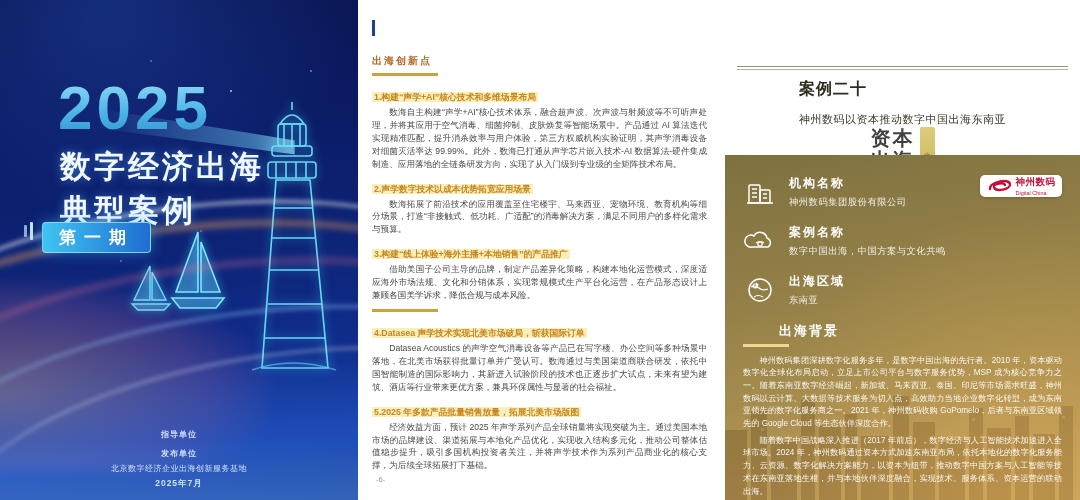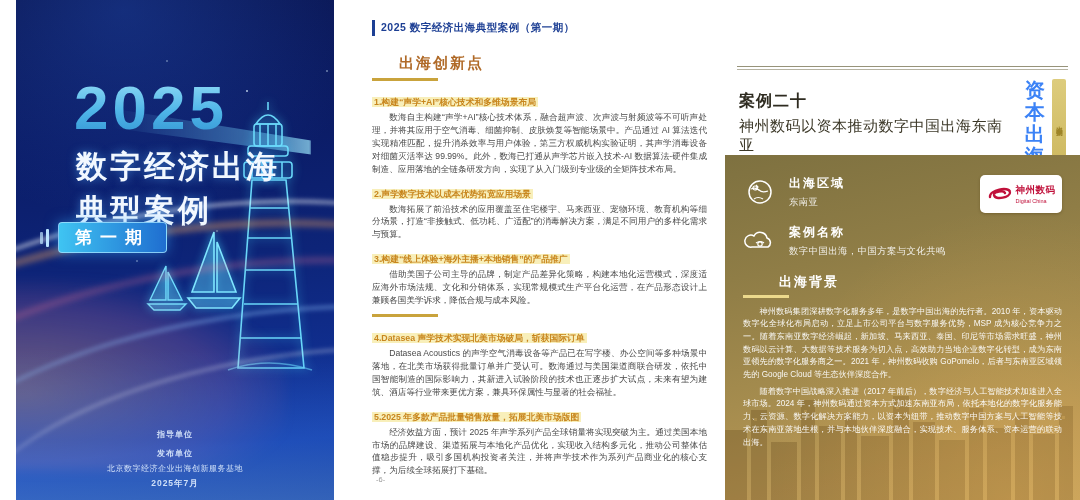--- a/index.html
+++ b/index.html
@@ -1,33 +1,33 @@
 <!DOCTYPE html>
 <html><head>
 <meta charset="utf-8">
 <style>
   * { margin:0; padding:0; box-sizing:border-box; }
   html,body { width:1080px; height:500px; background:#ffffff; overflow:hidden;
     font-family:"Liberation Sans","DejaVu Sans",sans-serif; }
   .stage { position:relative; width:1080px; height:500px; background:#fff; }
 
   
-  .cover { position:absolute; left:16px; top:0; width:318px; height:500px; overflow:hidden;
+  .cover { position:absolute; left:0; top:0; width:358px; height:500px; overflow:hidden;
     background:linear-gradient(175deg,#0a1550 0%,#0b1c66 28%,#0d2478 52%,#102e8e 72%,#1a3da6 88%,#14307e 100%);padding-left:44px; }
   .cover .glow-top { position:absolute; left:-60px; top:-80px; width:420px; height:300px;
     background:radial-gradient(ellipse at 40% 30%, rgba(40,90,200,.35), transparent 70%); }
   .stars { position:absolute; left:0; top:0; width:100%; height:100%; }
   .star { position:absolute; width:2px; height:2px; border-radius:50%; background:rgba(220,240,255,.8); }
   .cover-year { position:absolute; left:58px; top:72px; font-size:62px; font-weight:bold; letter-spacing:4px;
     background:linear-gradient(180deg,#9fe2f8 0%,#4fb6e8 55%,#2f8fd0 100%);
     -webkit-background-clip:text; background-clip:text; color:transparent;
     text-shadow:0 0 18px rgba(60,170,255,.0); }
   .cover-t1 { position:absolute; left:60px; top:146px; font-size:31px; font-weight:bold; color:#f2f8ff; letter-spacing:3px; text-shadow:0 0 10px rgba(90,180,255,.55); }
   .cover-t2 { position:absolute; left:60px; top:190px; font-size:31px; font-weight:bold; color:#f2f8ff; letter-spacing:3px; text-shadow:0 0 10px rgba(90,180,255,.55); }
-  .issue-wrap { position:absolute; left:24px; top:222px; display:flex; align-items:center;font-family:Liberation Serif, serif; }
+  .issue-wrap { position:absolute; left:24px; top:222px; display:flex; align-items:flex-start;font-family:Liberation Serif, serif; }
   .issue-bars { display:flex; align-items:center; margin-right:6px; }
   .issue-bars i { display:block; width:3px; background:#bfe6ff; margin-right:3px; border-radius:1px; }
   .issue-bars i:nth-child(1){ height:12px; opacity:.7; }
   .issue-bars i:nth-child(2){ height:18px; }
   .issue-badge { background:linear-gradient(90deg,#3fc4f2 0%,#1f6ed0 100%); border:1px solid rgba(160,225,255,.8);
     border-radius:4px; padding:3px 16px; font-size:17px; font-weight:bold; color:#fff; letter-spacing:8px;
     box-shadow:0 0 14px rgba(60,180,255,.5); }
 
   
   .beam { position:absolute; left:95px; top:104px; width:200px; height:70px;
@@ -51,54 +51,54 @@
   .cover-footer { position:absolute; left:0; bottom:10px; width:100%; text-align:center; z-index:5; color:rgba(225,238,255,.9); }
   .cover-footer .lbl { font-size:8px; font-weight:bold; margin-top:8px; letter-spacing:1px; }
   .cover-footer .val { font-size:8px; margin-top:4px; letter-spacing:.5px; }
   .cover-footer .date { font-size:8.5px; margin-top:4px; font-weight:bold; letter-spacing:1px; }
 
   
   .page-mid { position:absolute; left:358px; top:0; width:367px; height:500px; background:#fff; padding:20px 18px 0 14px; }
   .mid-header { display:flex; align-items:center; margin-bottom:18px; }
   .mid-header .bar { width:3px; height:16px; background:#1d3f94; margin-right:6px; }
   .mid-header .txt { font-size:10.5px; font-weight:bold; color:#1d3f94; letter-spacing:.5px; }
-  .sec-title { font-size:15px; font-weight:bold; color:#b06a28; letter-spacing:2px; margin-top:6px;margin-left:27px; }
+  .sec-title { font-size:10px; font-weight:bold; color:#b06a28; letter-spacing:2px; margin-top:6px; }
   .sec-rule { width:66px; height:3px; background:#c9a33c; margin:5px 0 10px 0; }
   .item { margin-bottom:7px; }
   .item-h { font-size:8.8px; font-weight:bold; color:#c8861e; background:rgba(243,226,130,.55);
     display:inline; padding:0 2px; line-height:1.6; }
   .item-b { font-size:8.6px; color:#4a4a4a; line-height:1.5; text-align:justify; margin-top:2px; text-indent:2em; }
   .page-num { position:absolute; left:18px; bottom:16px; font-size:7.5px; color:#9a9a9a; }
 
   
   .page-right { position:absolute; left:725px; top:0; width:355px; height:500px; background:#fff; }
   .case-header { position:absolute; left:12px; top:66px; width:331px; }
   .dline { width:100%; }
   .dline i { display:block; height:1px; background:#97937a; }
   .dline i + i { margin-top:2px; opacity:.7; }
-  .case-head-inner { display:flex; justify-content:space-between; align-items:center; padding:9px 2px 9px 2px; }
+  .case-head-inner { display:flex; justify-content:space-between; align-items:center; padding:9px 2px 9px 2px;flex-direction:column; }
   .case-no { font-size:16px; font-weight:bold; color:#2e2b20; letter-spacing:1px; }
-  .case-title { font-size:15px; color:#3c3828; margin-top:5px; letter-spacing:.5px; }
+  .case-title { font-size:11px; color:#3c3828; margin-top:12px; letter-spacing:.5px; }
   .case-tag-wrap { display:flex; align-items:stretch; }
-  .cap-tag { font-size:20px; font-weight:bold; color:#3b82f6; line-height:1.1; letter-spacing:2px; text-align:right;font-family:Liberation Serif, serif; }
+  .cap-tag { font-size:20px; font-weight:bold; color:#404040; line-height:1.1; letter-spacing:2px; text-align:right;font-family:Liberation Serif, serif; }
   .ribbon { width:15px; margin-left:5px; background:linear-gradient(180deg,#ddcc7d,#cdb85f); border-radius:2px;
     display:flex; align-items:center; justify-content:center; }
   .ribbon span { writing-mode:vertical-rl; font-size:6.5px; color:#9d8428; letter-spacing:1px; font-weight:bold; }
 
   .case-card { position:absolute; left:0; top:155px; width:355px; height:345px; overflow:hidden;
     background:linear-gradient(168deg,#7e7140 0%,#8f7d46 30%,#a58c4e 60%,#b89755 82%,#c2a05c 100%); }
   .skyline { position:absolute; left:0; bottom:0; width:100%; height:130px; opacity:.5; }
   .card-shade { position:absolute; left:0; top:0; width:100%; height:100%;
     background:radial-gradient(ellipse at 80% 100%, rgba(255,190,90,.25), transparent 60%); }
   .card-inner { position:relative; padding:20px 18px 0 18px; z-index:2; }
   .info-row { display:flex; align-items:flex-start; margin-bottom:15px; }
   .info-icon { width:34px; height:34px; margin-right:12px; flex:none; display:flex; align-items:center; justify-content:center; }
   .info-label { font-size:12px; font-weight:bold; color:#ffffff; letter-spacing:2px; }
   .info-value { font-size:9.3px; color:rgba(255,255,255,.88); margin-top:4px; letter-spacing:.5px; }
-  .logo-box { position:absolute; right:18px; top:20px; width:82px; height:38px; background:#fff; border-radius:5px;
+  .logo-box { position:absolute; right:18px; top:20px; width:82px; height:22px; background:#fff; border-radius:5px;
     display:flex; align-items:center; justify-content:center; box-shadow:0 1px 3px rgba(60,40,0,.3); z-index:3; }
   .logo-swirl { width:26px; height:22px; margin-right:3px; flex:none; }
   .logo-cn { font-size:9.5px; font-weight:bold; color:#c0103a; letter-spacing:.5px; }
   .logo-en { font-size:5.5px; color:#c0103a; margin-top:1px; }
   .bg-sec-title { font-size:13px; font-weight:bold; color:#fff; letter-spacing:2px; margin-top:2px;margin-left:36px; }
   .bg-sec-rule { width:46px; height:2.5px; background:#ecd98c; margin:4px 0 8px 0; }
   .bg-para { font-size:8.2px; color:rgba(255,255,255,.93); line-height:1.55; text-align:justify; text-indent:2em; margin-bottom:4px; }
 </style>
 </head>
 <body>
@@ -181,21 +181,20 @@
       <div class="lbl">指导单位</div>
       <div class="lbl">发布单位</div>
       <div class="val">北京数字经济企业出海创新服务基地</div>
       <div class="date">2025年7月</div>
     </div>
   </div>
 
   <div class="page-mid">
     <div class="mid-header">
       <div class="bar"></div>
-      <div class="txt">2025 数字经济出海典型案例（第一期）</div>
     </div>
 
     <div class="sec-title">出海创新点</div>
     <div class="sec-rule"></div>
 
     <div class="item">
       <span class="item-h">1.构建“声学+AI”核心技术和多维场景布局</span>
       <div class="item-b">数海自主构建“声学+AI”核心技术体系，融合超声波、次声波与射频波等不可听声处理，并将其应用于空气消毒、细菌抑制、皮肤焕复等智能场景中。产品通过 AI 算法迭代实现精准匹配，提升消杀效率与用户体验，第三方权威机构实验证明，其声学消毒设备对细菌灭活率达 99.99%。此外，数海已打通从声学芯片嵌入技术-AI 数据算法-硬件集成制造、应用落地的全链条研发方向，实现了从入门级到专业级的全矩阵技术布局。</div>
     </div>
     <div class="item">
@@ -282,51 +281,69 @@
         <svg class="logo-swirl" viewBox="0 0 26 22">
           <path d="M3 14 C2 7, 22 3, 23 9 C24 14, 8 18, 7 12 C6.5 8.5, 17 7, 18 10" stroke="#c0103a" stroke-width="2.4" fill="none" stroke-linecap="round"></path>
         </svg>
         <div>
           <div class="logo-cn">神州数码</div>
           <div class="logo-en">Digital China</div>
         </div>
       </div>
 
       <div class="card-inner">
+        <div class="info-row">
+          <div class="info-icon">
+            <svg width="30" height="30" viewBox="0 0 30 30" fill="none" stroke="#fff" stroke-width="1.5">
+              <rect x="4" y="8" width="11" height="18" rx="1"></rect>
+              <rect x="15" y="13" width="10" height="13" rx="1"></rect>
+              <line x1="7" y1="12" x2="12" y2="12"></line>
+                <line x1="7" y1="16" x2="12" y2="16"></line>
+                <line x1="7" y1="20" x2="12" y2="20"></line>
+              <line x1="18" y1="17" x2="22" y2="17"></line>
+                <line x1="18" y1="21" x2="22" y2="21"></line>
+              <line x1="2" y1="26" x2="28" y2="26"></line>
+            </svg>
+          </div>
+          <div>
+            <div class="info-label">机构名称</div>
+            <div class="info-value">神州数码集团股份有限公司</div>
+          </div>
+        </div>
+
+        <div class="info-row">
+          <div class="info-icon">
+            <svg width="32" height="28" viewBox="0 0 32 28" fill="none" stroke="#fff" stroke-width="1.5">
+              <path d="M8 20 a6 6 0 1 1 2-11 a7 7 0 0 1 13 2 a5 5 0 0 1 1 9 Z"></path>
+              <path d="M12 16 q4 -3 8 0" stroke-width="1.2"></path>
+              <circle cx="16" cy="17" r="2.2" stroke-width="1.2"></circle>
+            </svg>
+          </div>
+          <div>
+            <div class="info-label">案例名称</div>
+            <div class="info-value">数字中国出海，中国方案与文化共鸣</div>
+          </div>
+        </div>
 
         <div class="info-row">
           <div class="info-icon">
             <svg width="30" height="30" viewBox="0 0 30 30" fill="none" stroke="#fff" stroke-width="1.5">
               <circle cx="15" cy="15" r="11"></circle>
               <path d="M6 12 q5 -2 8 1 q3 3 9 1" stroke-width="1.2"></path>
               <path d="M9 22 q4 -3 9 0" stroke-width="1.2"></path>
               <path d="M11 8 l2 2 l-1.5 2 l2.5 1" stroke-width="1.2"></path>
               <circle cx="10" cy="11" r="2" stroke-width="1.2"></circle>
             </svg>
           </div>
           <div>
             <div class="info-label">出海区域</div>
             <div class="info-value">东南亚</div>
           </div>
         </div>
 
-        <div class="info-row">
-          <div class="info-icon">
-            <svg width="32" height="28" viewBox="0 0 32 28" fill="none" stroke="#fff" stroke-width="1.5">
-              <path d="M8 20 a6 6 0 1 1 2-11 a7 7 0 0 1 13 2 a5 5 0 0 1 1 9 Z"></path>
-              <path d="M12 16 q4 -3 8 0" stroke-width="1.2"></path>
-              <circle cx="16" cy="17" r="2.2" stroke-width="1.2"></circle>
-            </svg>
-          </div>
-          <div>
-            <div class="info-label">案例名称</div>
-            <div class="info-value">数字中国出海，中国方案与文化共鸣</div>
-          </div>
-        </div>
-
         <div class="bg-sec-title">出海背景</div>
         <div class="bg-sec-rule"></div>
         <div class="bg-para">神州数码集团深耕数字化服务多年，是数字中国出海的先行者。2010 年，资本驱动数字化全球化布局启动，立足上市公司平台与数字服务优势，MSP 成为核心竞争力之一。随着东南亚数字经济崛起，新加坡、马来西亚、泰国、印尼等市场需求旺盛，神州数码以云计算、大数据等技术服务为切入点，高效助力当地企业数字化转型，成为东南亚领先的数字化服务商之一。2021 年，神州数码收购 GoPomelo，后者与东南亚区域领先的 Google Cloud 等生态伙伴深度合作。</div>
         <div class="bg-para">随着数字中国战略深入推进（2017 年前后），数字经济与人工智能技术加速进入全球市场。2024 年，神州数码通过资本方式加速东南亚布局，依托本地化的数字化服务能力、云资源、数字化解决方案能力，以资本为纽带，推动数字中国方案与人工智能等技术在东南亚落地生根，并与本地伙伴深度融合，实现技术、服务体系、资本运营的联动出海。</div>
       </div>
     </div>
   </div>
 
 </div>
 

